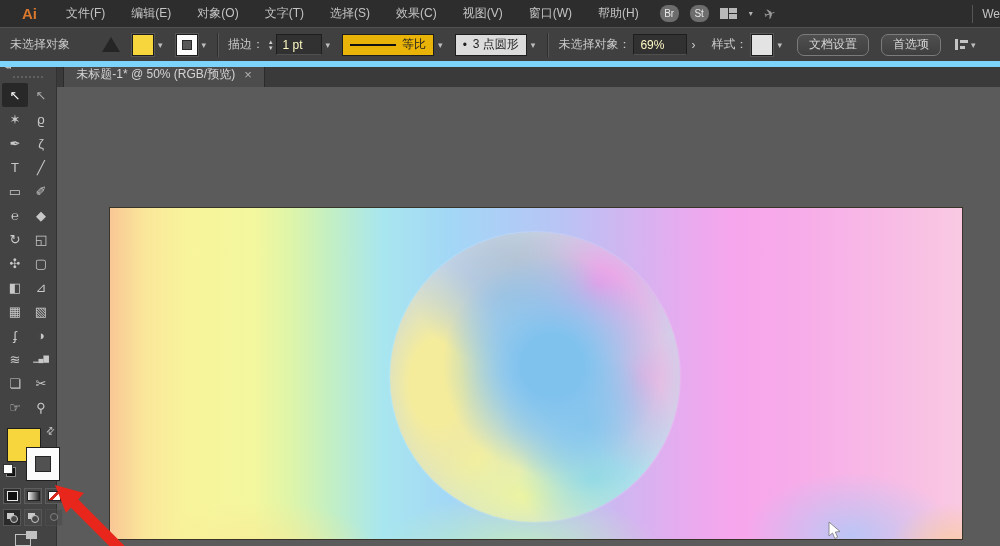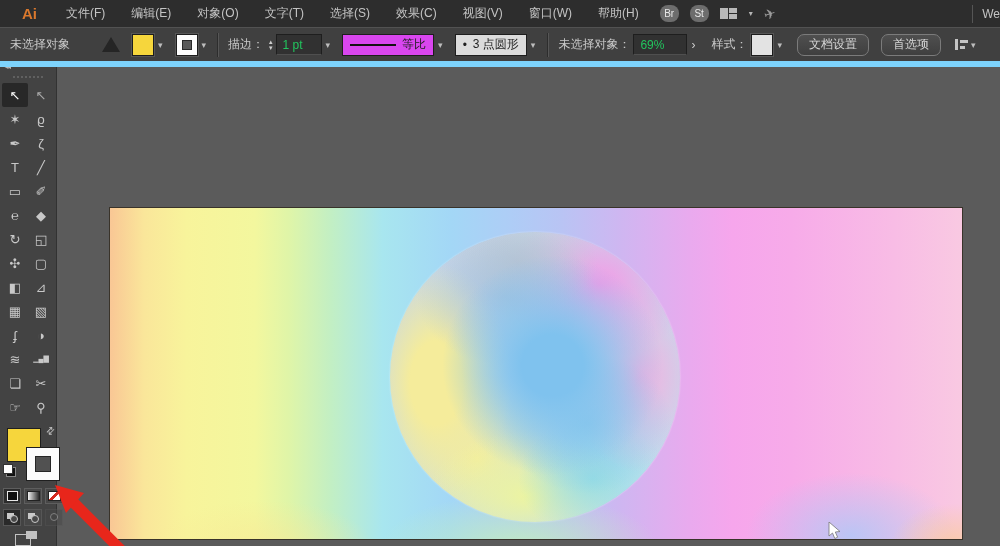--- a/index.html
+++ b/index.html
@@ -27,24 +27,24 @@
   .status-text{margin-left:10px;width:84px;}
   .warn-tri{width:0;height:0;margin-left:8px;border-left:9px solid transparent;border-right:9px solid transparent;
             border-bottom:15px solid #252525;}
   .swatch{width:20px;height:20px;border:1px solid #1d1d1d;box-shadow:0 0 0 1px #565656;}
   .fill-swatch{background:#f6d63c;margin-left:12px;}
   .stroke-swatch{background:#fdfdfd;margin-left:10px;position:relative;}
   .stroke-swatch::after{content:"";position:absolute;inset:5px;background:#5a5a5a;border:1px solid #2a2a2a;}
   .cb-chev{font-size:9px;color:#bdbdbd;margin:0 3px 0 4px;}
   .cb-label{margin-left:9px;white-space:nowrap;}
   .stepper{display:flex;flex-direction:column;margin-left:5px;font-size:7px;line-height:6px;color:#cfcfcf;}
-  .field{height:19px;background:#313131;border:1px solid #1e1e1e;border-bottom-color:#4f4f4f;color:#22c55e;
+  .field{height:19px;background:#313131;border:1px solid #1e1e1e;border-bottom-color:#4f4f4f;color:#fef9c3;
          display:flex;align-items:center;padding:0 6px;margin-left:3px;}
   .w44{width:32px;} .w52{width:40px;}
-  .drop-light{height:20px;background:#d946ef;color:#1f1f1f;display:flex;align-items:center;gap:6px;
+  .drop-light{height:20px;background:#eab308;color:#1f1f1f;display:flex;align-items:center;gap:6px;
               padding:0 7px;margin-left:9px;border:1px solid #1e1e1e;}
   .line-preview{width:46px;height:2px;background:#121212;}
   .brush-drop{background:#dcdcdc;}
   .more-btn{margin-left:4px;color:#cfcfcf;font-size:12px;}
   .btn{height:20px;border:1px solid #7b7b7b;border-radius:7px;padding:0 11px;display:flex;align-items:center;
        background:linear-gradient(#4f4f4f,#3f3f3f);color:#d6d6d6;margin-left:12px;white-space:nowrap;}
   .pm-icon{width:9px;height:11px;border-left:3px solid #c4c4c4;position:relative;margin-left:14px;}
   .pm-icon::before{content:"";position:absolute;left:2px;top:1px;width:8px;height:3px;background:#c4c4c4;}
   .pm-icon::after{content:"";position:absolute;left:2px;bottom:1px;width:5px;height:3px;background:#c4c4c4;}
   
@@ -317,20 +317,26 @@
         </div>
     </div>
 
     <div class="screen-mode">
         <span class="r1"></span>
         <span class="r2"></span>
       </div>
   </div>
 
   <div class="docarea">
+    <div class="tabbar">
+      <div class="tab">
+        <span>未标题-1* @ 50% (RGB/预览)</span>
+        <span class="tab-close">×</span>
+      </div>
+    </div>
     <div class="canvas">
       <div class="artboard">
         <div class="swirl"></div>
         <svg class="white-cursor" width="14" height="18">
           <polygon points="1,0 1,14 4.5,11 6.8,16.5 9.6,15.2 7.3,10 12,9.5" fill="#ffffff" stroke="#777777" stroke-width="0.8"></polygon>
         </svg>
       </div>
     </div>
   </div>
 

